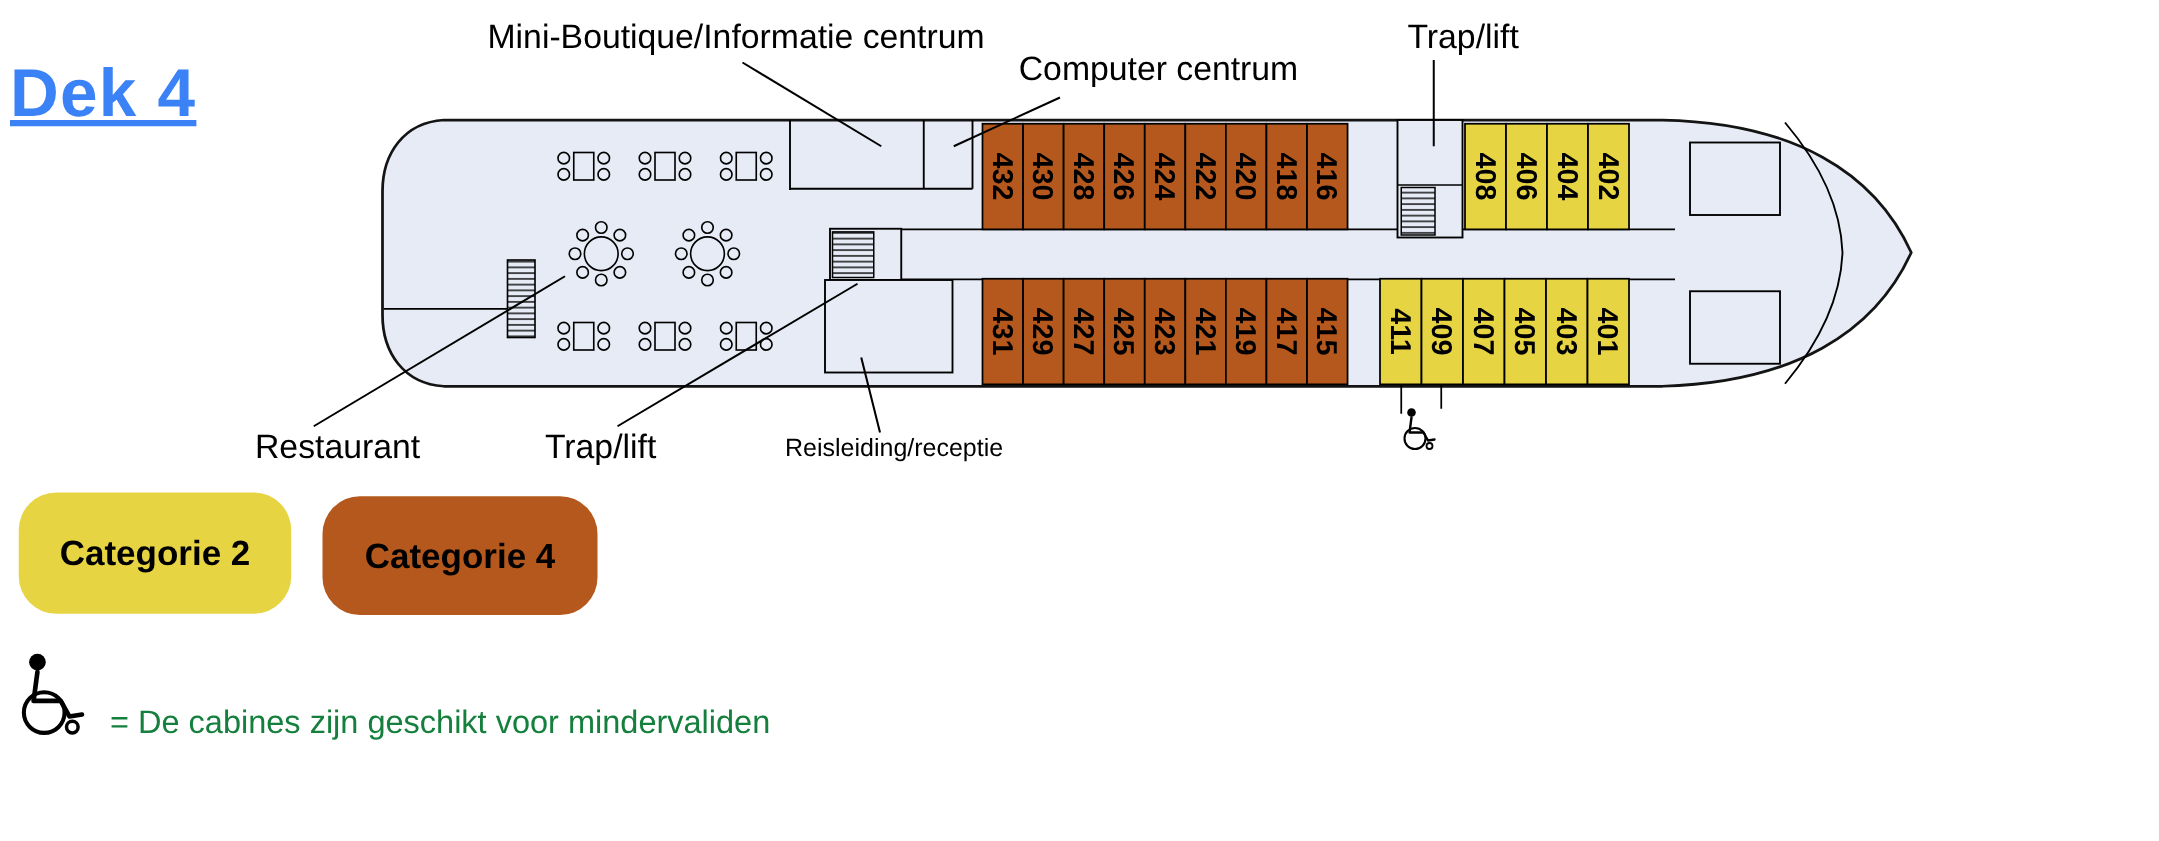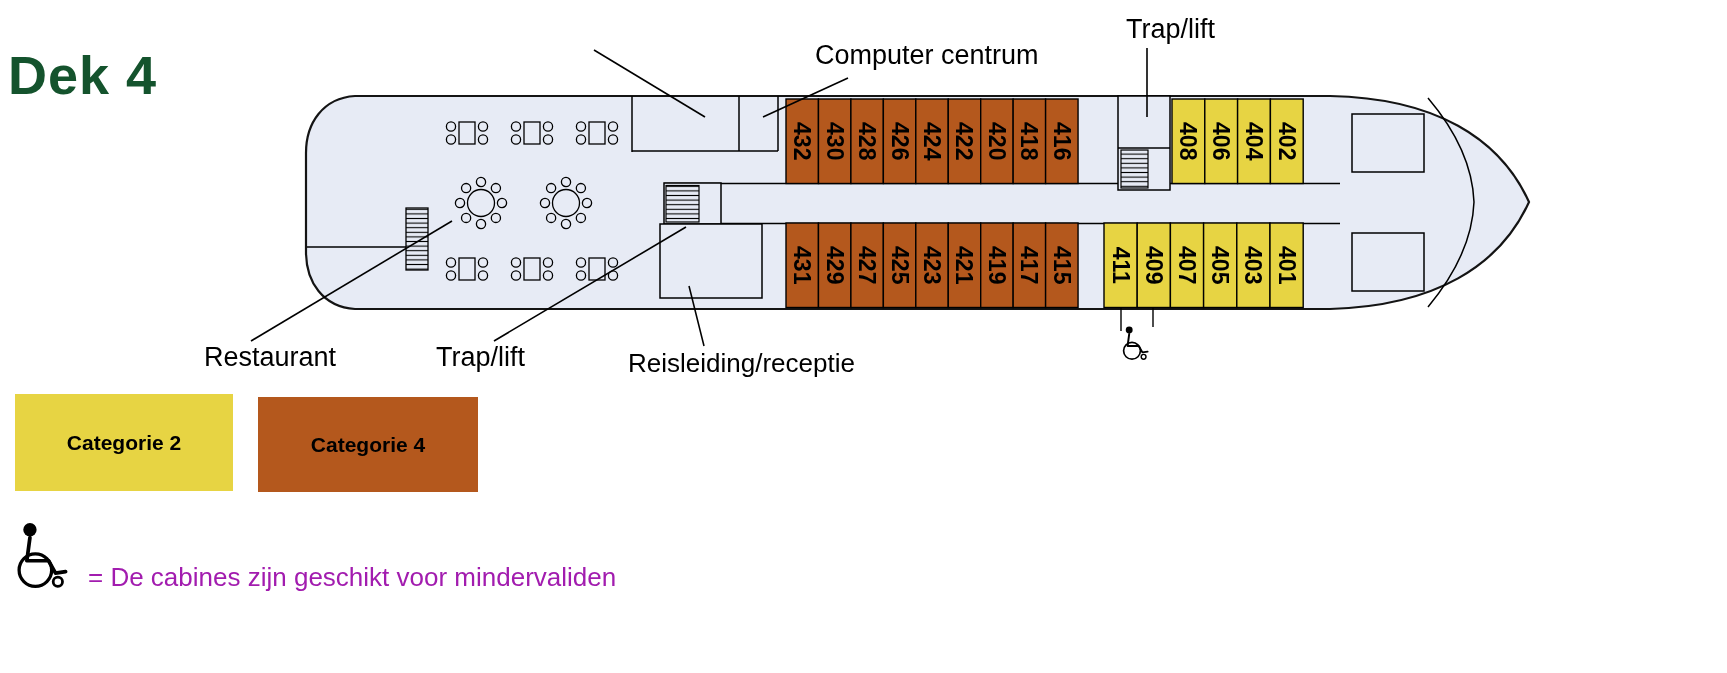--- a/index.html
+++ b/index.html
@@ -2,24 +2,24 @@
 <html><head>
 <meta charset="utf-8">
 <style>
   * { margin:0; padding:0; box-sizing:border-box; }
   html,body { background:#fff; }
   body { font-family:"Liberation Sans", sans-serif; }
   .stage { position:relative; width:1727px; height:673px; background:#fff; overflow:hidden; }
   svg.plan { position:absolute; left:0; top:0; }
   .title { position:absolute; font-size:54px; font-weight:bold; letter-spacing:1px; }
   .label { position:absolute; font-size:27px; color:#000; white-space:nowrap; }
-  .label.small { font-size:26px; }
+  .label.small { font-size:20px; }
   .legend-box { position:absolute; display:flex; align-items:center; justify-content:center;
-                font-size:21px; font-weight:bold; color:#000; }
-  .note-text { position:absolute; font-size:26px; color:#a21caf; white-space:nowrap; }
+                font-size:28px; font-weight:bold; color:#000;border-radius:30px; }
+  .note-text { position:absolute; font-size:26px; color:#15803d; white-space:nowrap; }
   .cabin-num { font-family:"Liberation Sans", sans-serif; font-size:23px; font-weight:bold; fill:#000; }
 </style>
 </head>
 <body>
 
 <div class="stage">
 
   <svg class="plan" width="1727" height="673" viewBox="0 0 1727 673" xmlns="http://www.w3.org/2000/svg" xmlns:xlink="http://www.w3.org/1999/xlink">
 
     <defs>
@@ -162,22 +162,23 @@
     <g stroke="#000" stroke-width="1.6">
       <line x1="594" y1="50" x2="705" y2="117"></line>
       <line x1="848" y1="78" x2="763" y2="117"></line>
       <line x1="1147" y1="48" x2="1147" y2="117"></line>
       <line x1="251" y1="341" x2="452" y2="221"></line>
       <line x1="494" y1="341" x2="686" y2="227"></line>
       <line x1="704" y1="346" x2="689" y2="286"></line>
     </g>
   </svg>
 
-  <div class="title" style="left: 8px; top: 44px; color: #14532d;">Dek 4</div>
+  <div class="title" style="left: 8px; top: 44px; color: #3b82f6; text-decoration: underline;">Dek 4</div>
 
+  <div class="label" style="left:390px; top:14px;">Mini-Boutique/Informatie centrum</div>
 
   <div class="label" style="left:815px; top:40px;">Computer centrum</div>
 
   <div class="label" style="left:1126px; top:14px;">Trap/lift</div>
 
   <div class="label" style="left:172px; top:342px;margin-left:32px;">Restaurant</div>
 
   <div class="label" style="left:436px; top:342px;">Trap/lift</div>
 
   <div class="label small" style="left:628px; top:348px;">Reisleiding/receptie</div>

